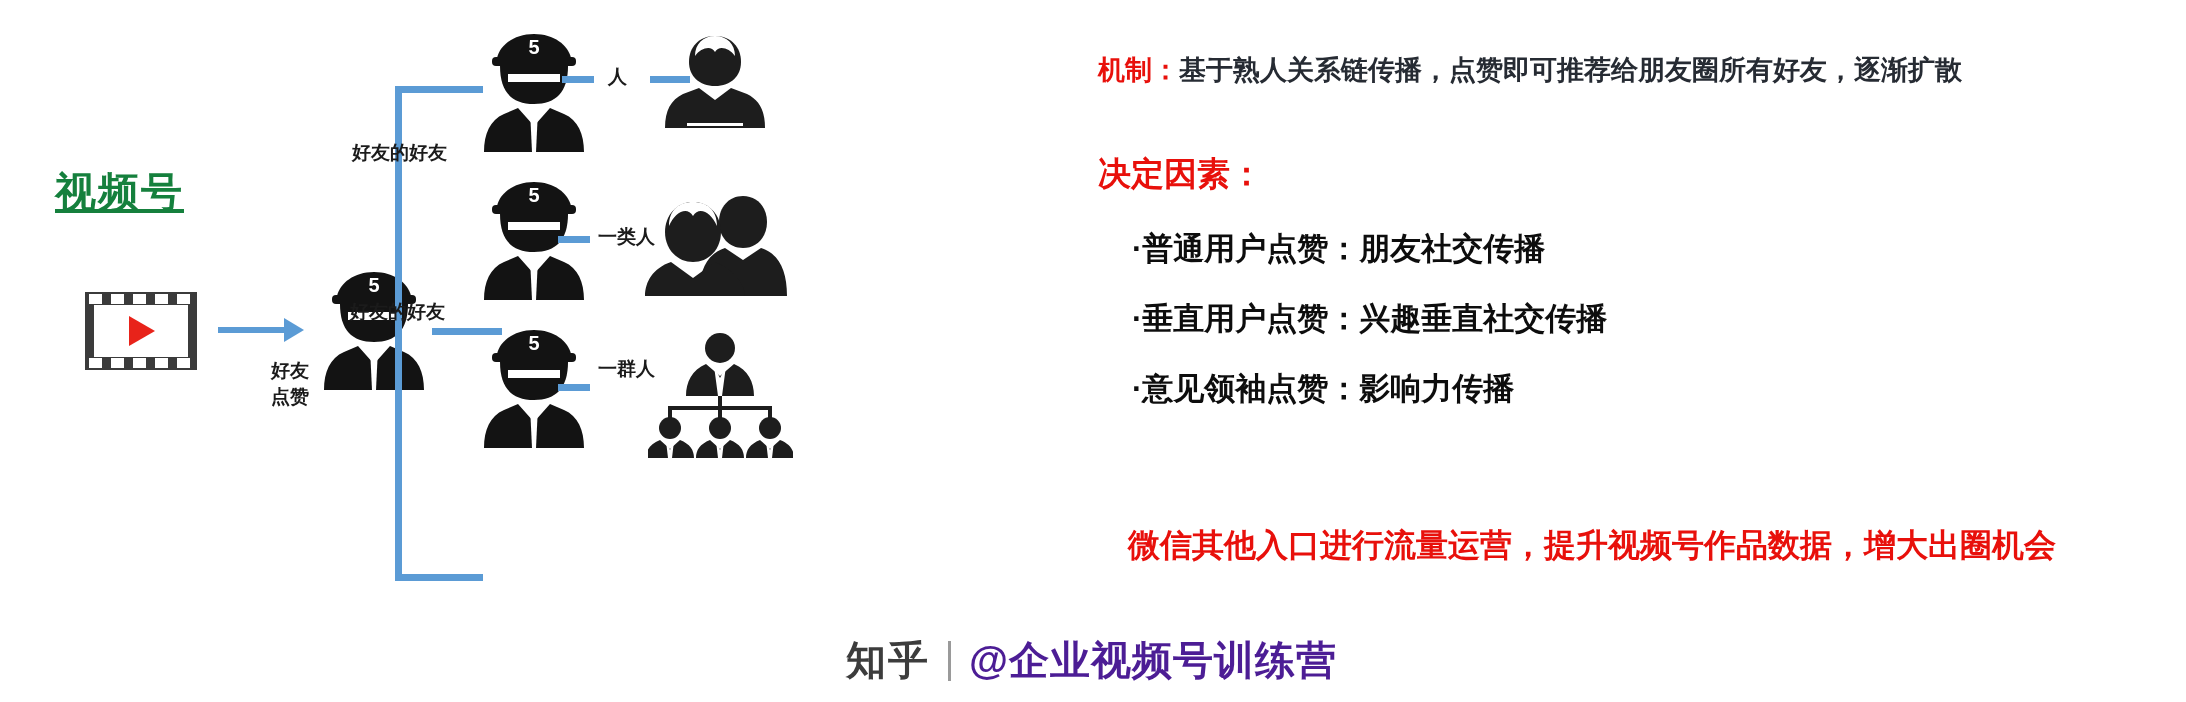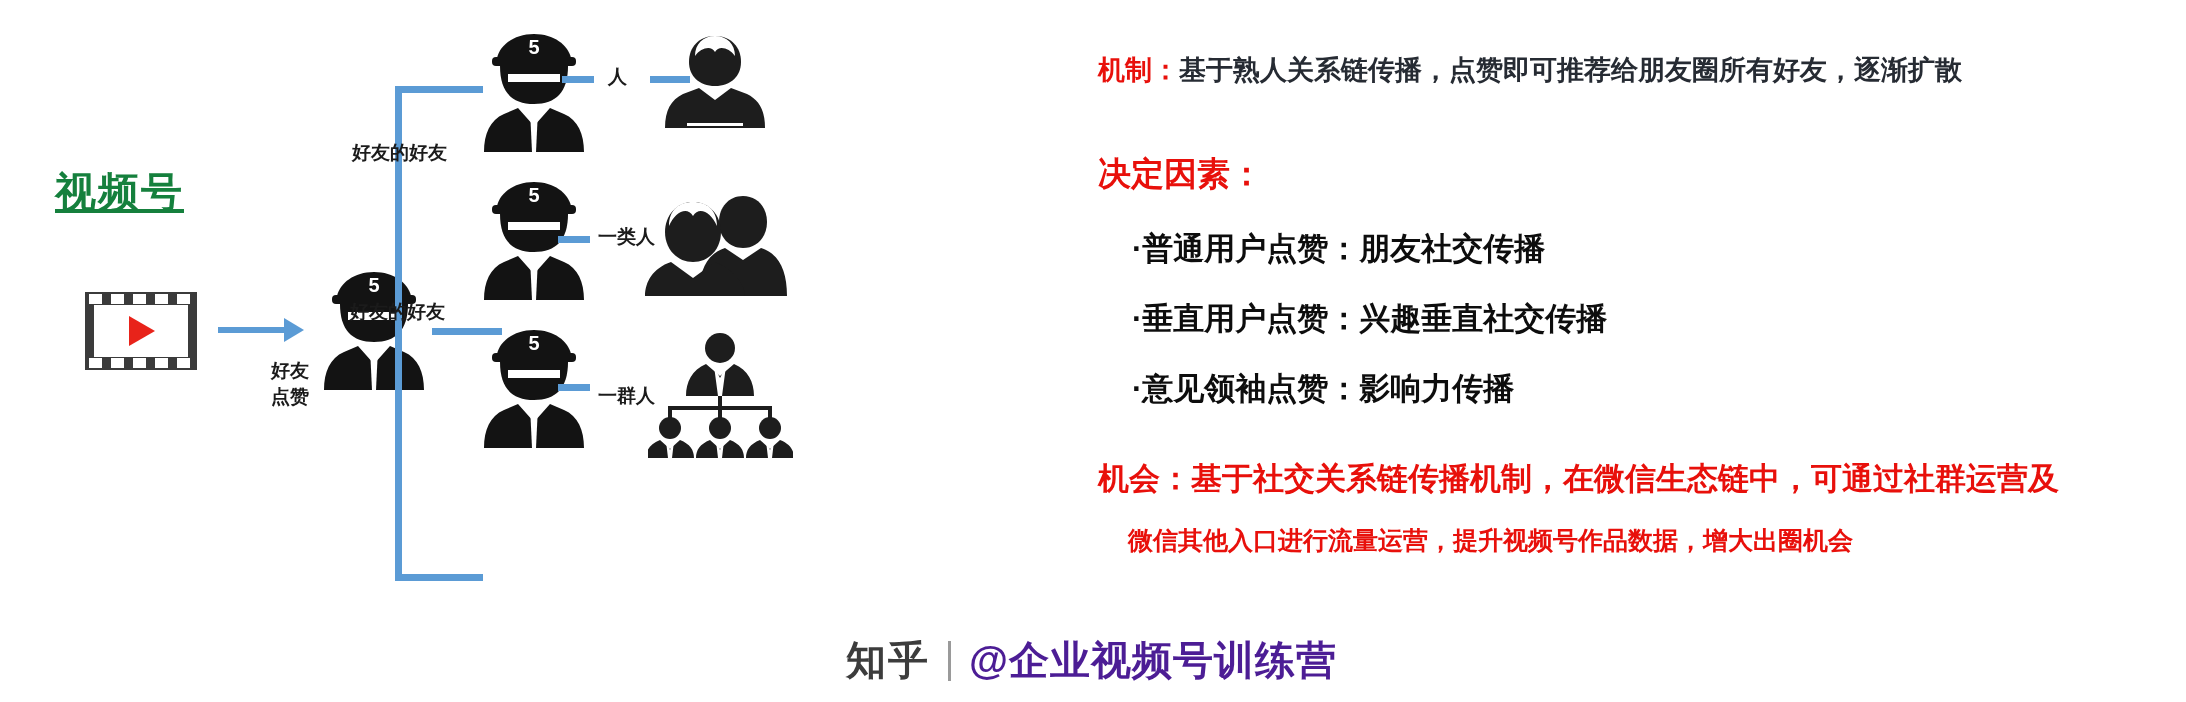--- a/index.html
+++ b/index.html
@@ -67,21 +67,21 @@
   .red-head { color:#e8100b; font-weight:700; }
   .dark { color:#262b33; font-weight:700; }
   .allred { color:#e8100b; font-weight:700; }
 
   .l-mech   { left:8px;  top:52px;  font-size:27px; }
   .l-factor { left:8px;  top:152px; font-size:33px; }
   .b1 { left:42px; top:228px; font-size:31px; color:#0d0d0d; font-weight:700; }
   .b2 { left:42px; top:298px; font-size:31px; color:#0d0d0d; font-weight:700; }
   .b3 { left:42px; top:368px; font-size:31px; color:#0d0d0d; font-weight:700; }
   .l-opp1 { left:8px;  top:458px; font-size:31px; }
-  .l-opp2 { left:38px; top:524px; font-size:25px; }
+  .l-opp2 { left:38px; top:524px; font-size:32px; }
 
   
   #footer {
     position:absolute; left:0; bottom:14px; width:2183px;
     display:flex; align-items:center; justify-content:center; gap:18px;
   }
   .wm-logo { font-size:40px; font-weight:700; color:#3c3c3c; letter-spacing:2px; }
   .wm-divider { width:3px; height:40px; background:#9a9a9a; }
   .wm-name { font-size:40px; font-weight:700; color:#4c1d95; letter-spacing:1px; }
 </style>
@@ -198,21 +198,21 @@
         <path d="M56 4 C36 4 22 15 19 28 L93 28 C90 15 76 4 56 4 Z" fill="#131313"></path>
         <rect x="14" y="27" width="84" height="9" rx="4" fill="#131313"></rect>
         <path d="M22 36 C22 62 34 74 56 74 C78 74 90 62 90 36 Z" fill="#131313"></path>
         <rect x="30" y="44" width="52" height="8" fill="#ffffff"></rect>
         <path d="M40 78 L56 96 L72 78 L86 84 C100 90 106 104 106 122 L6 122 C6 104 12 90 26 84 Z" fill="#131313"></path>
         <path d="M52 80 L60 80 L58 122 L54 122 Z" fill="#ffffff"></path>
         <text x="56" y="24" font-family="'Liberation Sans',sans-serif" font-size="20" font-weight="700" fill="#ffffff" text-anchor="middle">5</text>
       </svg>
     </div>
     <div class="seg" style="left:558px; top:384px; width:32px; height:7px;"></div>
-    <div class="node-label" style="left:598px; top:383px;">一群人</div>
+    <div class="node-label" style="left:598px; top:356px;">一群人</div>
     <div class="avatar" style="left:648px; top:330px;">
       <svg width="145" height="130" viewBox="0 0 145 130" xmlns="http://www.w3.org/2000/svg">
 
         <circle cx="72" cy="18" r="15" fill="#1d1d1d"></circle>
         <path d="M58 34 L72 46 L86 34 C100 40 106 52 106 66 L38 66 C38 52 44 40 58 34 Z" fill="#1d1d1d"></path>
         <path d="M66 36 L72 48 L78 36 L74 66 L70 66 Z" fill="#ffffff"></path>
 
         <rect x="70" y="66" width="4" height="12" fill="#1d1d1d"></rect>
         <rect x="20" y="76" width="104" height="4" fill="#1d1d1d"></rect>
         <rect x="20" y="76" width="4" height="12" fill="#1d1d1d"></rect>
@@ -239,23 +239,20 @@
     </div>
 
     <div class="pline l-factor">
       <span class="red-head">决定因素：</span>
     </div>
 
     <div class="pline b1">·普通用户点赞：朋友社交传播</div>
     <div class="pline b3">·意见领袖点赞：影响力传播</div>
     <div class="pline b2">·垂直用户点赞：兴趣垂直社交传播</div>
 
-    <div class="pline l-opp1">
-      <span class="allred">机会：</span><span class="allred">基于社交关系链传播机制，在微信生态链中，可通过社群运营及</span>
-    </div>
     <div class="pline l-opp2 allred">微信其他入口进行流量运营，提升视频号作品数据，增大出圈机会</div>
   </div>
 
   <div id="footer">
     <div class="wm-logo">知乎</div>
     <div class="wm-divider"></div>
     <div class="wm-name">@企业视频号训练营</div>
   </div>
 
 </div>

